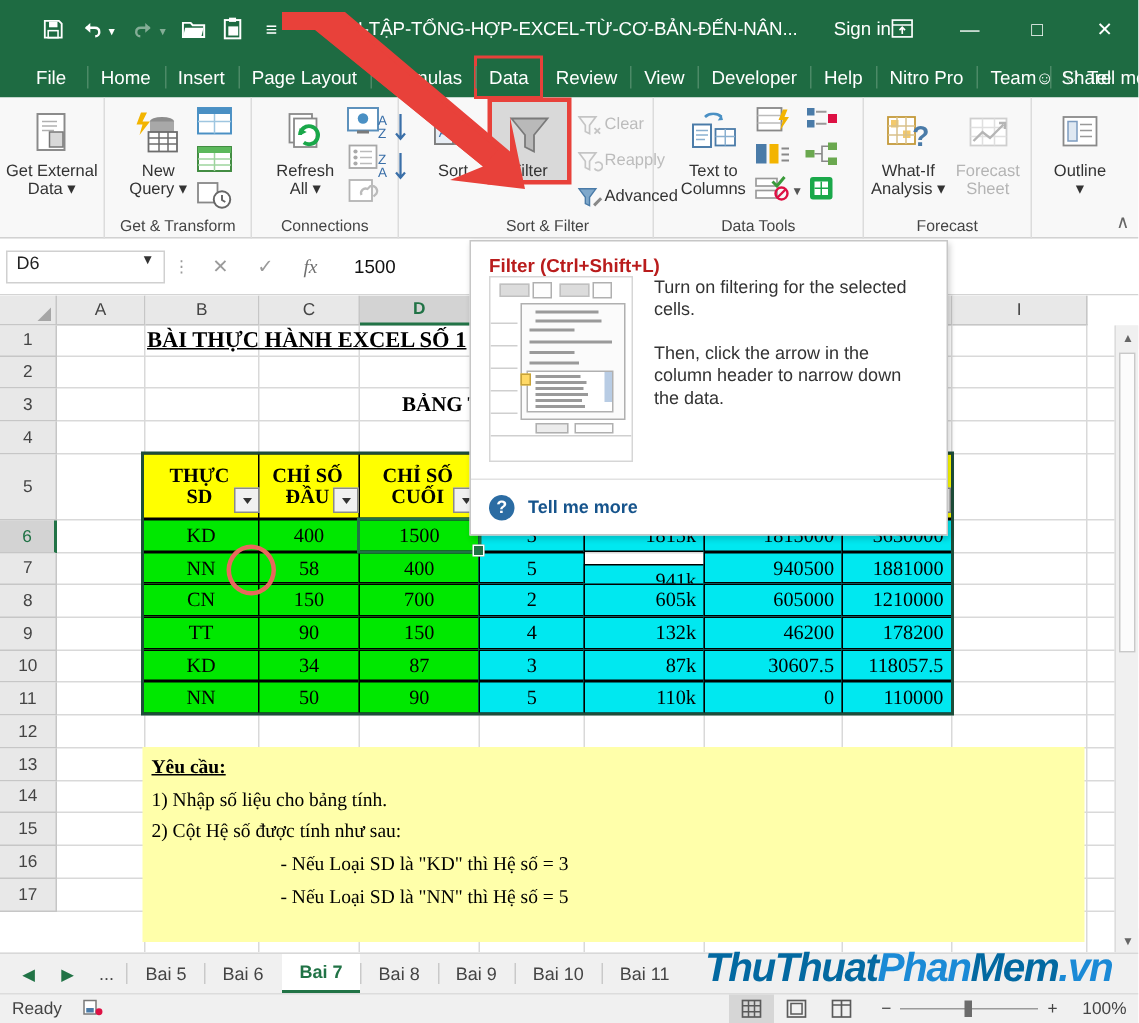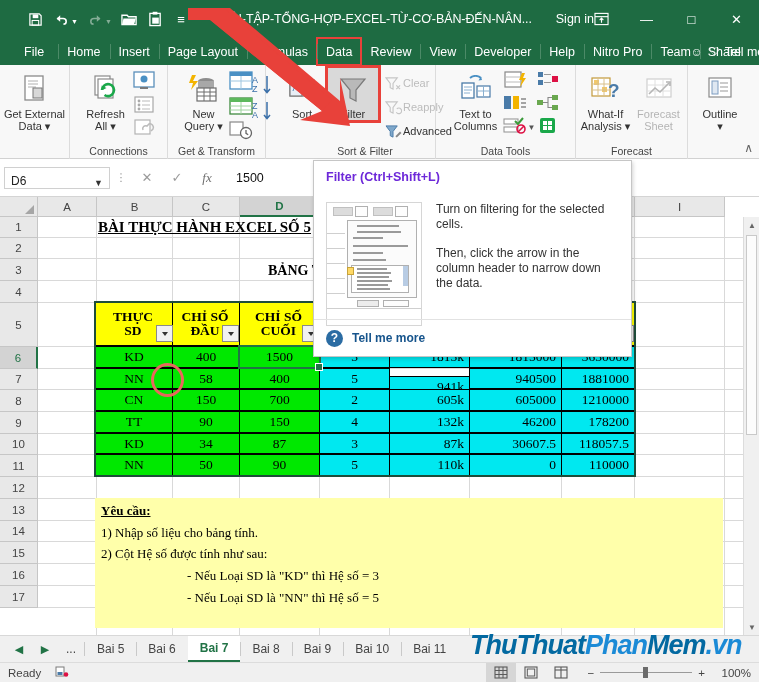--- a/index.html
+++ b/index.html
@@ -150,21 +150,21 @@
     background: #fff;
     display: flex;
     align-items: center;
     border-bottom: 1px solid #d4d4d4;
     padding: 0 4px;
   }
   #namebox {
     width: 106px; height: 22px;
     border: 1px solid #d0d0d0;
     background: #fff;
-    display: flex; align-items: flex-end;
+    display: flex; align-items: flex-start;
     padding: 0 6px;
     font-size: 12px; color: #222;
     justify-content: space-between;
   }
   #namebox .caret { font-size: 9px; color: #333; }
   #fbar-dots { width: 22px; text-align: center; color: #9a9a9a; font-size: 11px; }
   .fbtn {
     width: 30px; height: 22px;
     display: flex; align-items: center; justify-content: center;
     color: #9b9b9b; font-size: 13px;
@@ -348,22 +348,22 @@
     position: absolute;
     left: 313px; top: 160px;
     width: 319px; height: 197px;
     background: #fff;
     border: 1px solid #c6c6c6;
     box-shadow: 1px 2px 4px rgba(0,0,0,0.18);
     z-index: 40;
     padding: 9px 12px 0 12px;
   }
   #tt-title {
-    font-size: 12.5px; font-weight: bold; color: #6d28d9;
-    margin-bottom: 18px;
+    font-size: 12.5px; font-weight: bold; color: #b91c1c;
+    margin-bottom: 0;
   }
   #tt-body { display: flex; }
   #tt-img {
     width: 96px; height: 124px;
     border: 1px solid #d6d6d6;
     background: #fff;
     position: relative;
     flex-shrink: 0;
     overflow: hidden;
   }
@@ -594,64 +594,20 @@
             </svg>
         </span>
         <span>Get External</span>
         <span>Data ▾</span>
       </div>
     </div>
   </div>
 
   <div class="rgroup" style="width:98px;">
     <div class="rgbody">
-      <div class="bigbtn" style="width:50px;">
-        <span class="ico">
-          <svg width="30" height="32" viewBox="0 0 30 32">
-              <rect x="4" y="2" width="15" height="19" fill="#fff" stroke="#8a8a8a" stroke-width="1.2"></rect>
-              <rect x="7" y="5" width="15" height="19" fill="#fff" stroke="#8a8a8a" stroke-width="1.2"></rect>
-              <path d="M11 16a6 6 0 1 1 2.5 5" fill="none" stroke="#1aa84a" stroke-width="2.6"></path>
-              <path d="M10.5 11.5l1 4.5 4-2z" fill="#1aa84a"></path>
-            </svg>
-        </span>
-        <span>Refresh</span>
-        <span>All ▾</span>
-      </div>
-      <div class="mini" style="padding-top:2px;">
-        <span>
-          <svg width="26" height="22" viewBox="0 0 26 22">
-              <rect x="3" y="2" width="20" height="15" fill="#fff" stroke="#5a8fbb" stroke-width="1.3"></rect>
-              <circle cx="13" cy="9" r="3.5" fill="#4a90c4"></circle>
-              <rect x="9" y="17" width="8" height="2" fill="#7a7a7a"></rect>
-            </svg>
-        </span>
-        <span>
-          <svg width="26" height="20" viewBox="0 0 26 20">
-              <rect x="4" y="2" width="18" height="15" fill="#fff" stroke="#a8a8a8" stroke-width="1.2"></rect>
-              <circle cx="8" cy="6" r="1.4" fill="#aaa"></circle>
-              <circle cx="8" cy="10" r="1.4" fill="#aaa"></circle>
-              <circle cx="8" cy="14" r="1.4" fill="#aaa"></circle>
-              <line x1="11" y1="6" x2="19" y2="6" stroke="#bbb"></line>
-              <line x1="11" y1="10" x2="19" y2="10" stroke="#bbb"></line>
-              <line x1="11" y1="14" x2="19" y2="14" stroke="#bbb"></line>
-            </svg>
-        </span>
-        <span>
-          <svg width="26" height="20" viewBox="0 0 26 20">
-              <rect x="4" y="2" width="15" height="14" fill="#fff" stroke="#b4b4b4" stroke-width="1.2"></rect>
-              <path d="M12 12a3 3 0 0 1 4-4l2-2a3.5 3.5 0 0 1 4 5l-2 2" fill="none" stroke="#bbb" stroke-width="1.5"></path>
-            </svg>
-        </span>
-      </div>
-    </div>
-    <div class="rglabel">Connections</div>
-  </div>
-
-  <div class="rgroup" style="width:98px;">
-    <div class="rgbody">
       <div class="bigbtn" style="width:48px;">
         <span class="ico">
           <svg width="34" height="32" viewBox="0 0 34 32">
               <path d="M5 1l-3 8h4l-2 7 7-9H6l3-6z" fill="#f3b400"></path>
               <ellipse cx="19" cy="7" rx="8" ry="3" fill="#8d8d8d"></ellipse>
               <path d="M11 7v7c0 1.7 3.6 3 8 3s8-1.3 8-3V7" fill="#a8a8a8"></path>
               <rect x="10" y="14" width="19" height="13" fill="#fff" stroke="#6d6d6d" stroke-width="1.2"></rect>
               <line x1="10" y1="18" x2="29" y2="18" stroke="#6d6d6d"></line>
               <line x1="10" y1="22" x2="29" y2="22" stroke="#6d6d6d"></line>
               <line x1="17" y1="14" x2="17" y2="27" stroke="#6d6d6d"></line>
@@ -682,20 +638,64 @@
         <span>
           <svg width="26" height="20" viewBox="0 0 26 20">
               <rect x="2" y="2" width="13" height="13" fill="#fff" stroke="#888" stroke-width="1.2"></rect>
               <circle cx="18" cy="13" r="5.5" fill="#fff" stroke="#666" stroke-width="1.3"></circle>
               <path d="M18 10v3.3l2.2 1.4" stroke="#666" stroke-width="1.3" fill="none"></path>
             </svg>
         </span>
       </div>
     </div>
     <div class="rglabel">Get &amp; Transform</div>
+  </div>
+
+  <div class="rgroup" style="width:98px;">
+    <div class="rgbody">
+      <div class="bigbtn" style="width:50px;">
+        <span class="ico">
+          <svg width="30" height="32" viewBox="0 0 30 32">
+              <rect x="4" y="2" width="15" height="19" fill="#fff" stroke="#8a8a8a" stroke-width="1.2"></rect>
+              <rect x="7" y="5" width="15" height="19" fill="#fff" stroke="#8a8a8a" stroke-width="1.2"></rect>
+              <path d="M11 16a6 6 0 1 1 2.5 5" fill="none" stroke="#1aa84a" stroke-width="2.6"></path>
+              <path d="M10.5 11.5l1 4.5 4-2z" fill="#1aa84a"></path>
+            </svg>
+        </span>
+        <span>Refresh</span>
+        <span>All ▾</span>
+      </div>
+      <div class="mini" style="padding-top:2px;">
+        <span>
+          <svg width="26" height="22" viewBox="0 0 26 22">
+              <rect x="3" y="2" width="20" height="15" fill="#fff" stroke="#5a8fbb" stroke-width="1.3"></rect>
+              <circle cx="13" cy="9" r="3.5" fill="#4a90c4"></circle>
+              <rect x="9" y="17" width="8" height="2" fill="#7a7a7a"></rect>
+            </svg>
+        </span>
+        <span>
+          <svg width="26" height="20" viewBox="0 0 26 20">
+              <rect x="4" y="2" width="18" height="15" fill="#fff" stroke="#a8a8a8" stroke-width="1.2"></rect>
+              <circle cx="8" cy="6" r="1.4" fill="#aaa"></circle>
+              <circle cx="8" cy="10" r="1.4" fill="#aaa"></circle>
+              <circle cx="8" cy="14" r="1.4" fill="#aaa"></circle>
+              <line x1="11" y1="6" x2="19" y2="6" stroke="#bbb"></line>
+              <line x1="11" y1="10" x2="19" y2="10" stroke="#bbb"></line>
+              <line x1="11" y1="14" x2="19" y2="14" stroke="#bbb"></line>
+            </svg>
+        </span>
+        <span>
+          <svg width="26" height="20" viewBox="0 0 26 20">
+              <rect x="4" y="2" width="15" height="14" fill="#fff" stroke="#b4b4b4" stroke-width="1.2"></rect>
+              <path d="M12 12a3 3 0 0 1 4-4l2-2a3.5 3.5 0 0 1 4 5l-2 2" fill="none" stroke="#bbb" stroke-width="1.5"></path>
+            </svg>
+        </span>
+      </div>
+    </div>
+    <div class="rglabel">Connections</div>
   </div>
 
   <div class="rgroup" style="width:170px;">
     <div class="rgbody">
       <div class="mini" style="padding-top:5px;width:34px;align-items:center;">
         <span style="height:26px;">
           <svg width="26" height="24" viewBox="0 0 26 24">
               <text x="2" y="10" font-size="9" fill="#3a6fa8" font-family="Liberation Sans">A</text>
               <text x="2" y="19" font-size="9" fill="#3a6fa8" font-family="Liberation Sans">Z</text>
               <path d="M17 3v16M14 16l3 3.5 3-3.5" fill="none" stroke="#3a6fa8" stroke-width="1.5"></path>
@@ -967,21 +967,21 @@
     <div class="gl-h" style="top:216px;"></div>
     <div class="gl-h" style="top:237px;"></div>
     <div class="gl-h" style="top:259px;"></div>
     <div class="gl-h" style="top:281px;"></div>
     <div class="gl-h" style="top:303px;"></div>
     <div class="gl-h" style="top:324px;"></div>
     <div class="gl-h" style="top:346px;"></div>
     <div class="gl-h" style="top:368px;"></div>
     <div class="gl-h" style="top:390px;"></div>
 
-    <div class="cell" style="left:60px;top:1px;width:420px;height:19px;font-weight:bold;font-size:15px;text-decoration:underline;">BÀI THỰC HÀNH EXCEL SỐ 5</div>
+    <div class="cell" style="left:60px;top:1px;width:420px;height:19px;font-weight:bold;font-size:15px;text-decoration:underline;">BÀI THỰC HÀNH EXCEL SỐ 1</div>
 
     <div class="cell" style="left:230px;top:44px;width:300px;height:19px;font-weight:bold;font-size:14px;">BẢNG TÍNH TIỀN ĐIỆN</div>
 
     <div class="tcell hdrcell" style="left:57px;top:85px;width:78px;height:44px;">
       <span>THỰC</span>
       <span>SD</span>
     </div>
     <div class="tcell hdrcell" style="left:134px;top:85px;width:68px;height:44px;">
       <span>CHỈ SỐ</span>
       <span>ĐẦU</span>

